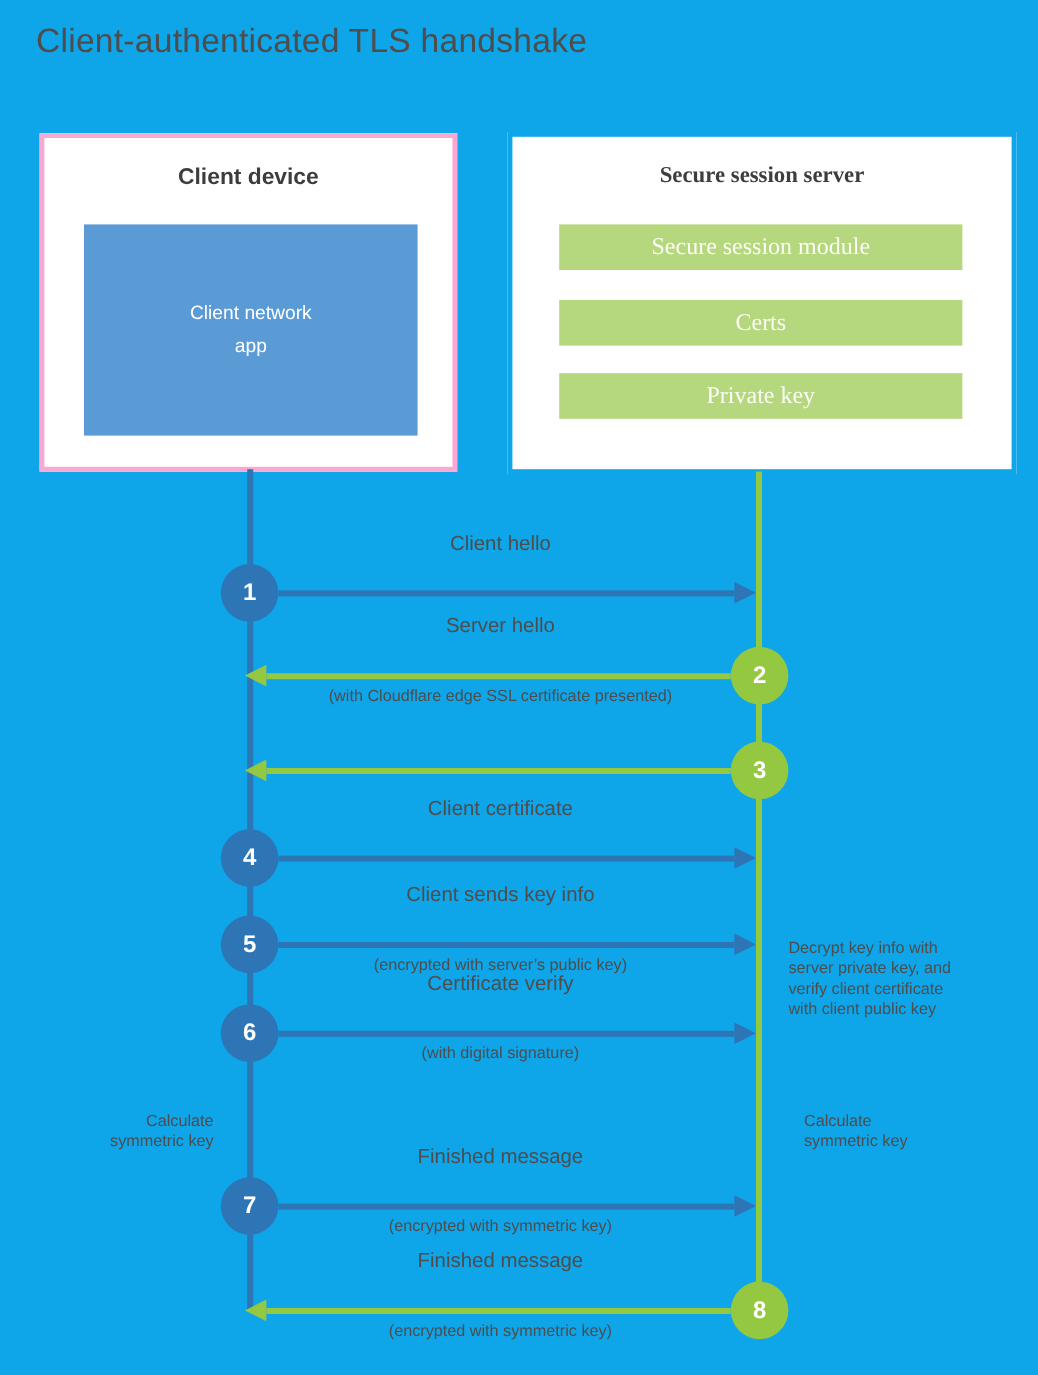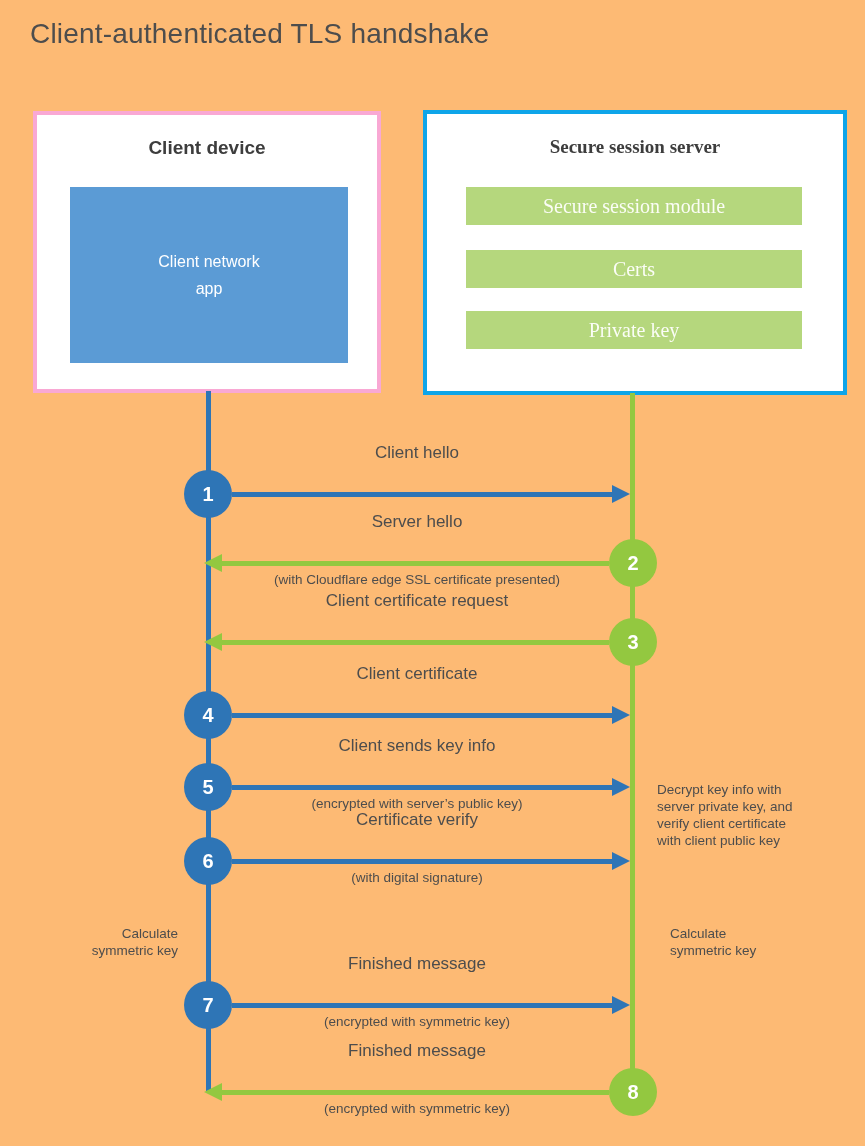--- a/index.html
+++ b/index.html
@@ -1,17 +1,17 @@
 <!DOCTYPE html>
 <html><head>
 <meta charset="utf-8">
 <style>
   html,body{margin:0;padding:0;background:#ffffff;}
   .canvas{
-    position:relative;width:865px;height:1146px;background:#fdba74;
+    position:relative;width:865px;height:1146px;background:#0ea5e9;
     font-family:"Liberation Sans","DejaVu Sans",sans-serif;overflow:hidden;
   }
   .page-title{
     position:absolute;left:30px;top:18px;font-size:28px;font-weight:300;
     color:#4d4d4d;letter-spacing:.2px;
   }
   
   .entity-box{position:absolute;box-sizing:border-box;background:#fff;}
   .client-box{left:33px;top:111px;width:348px;height:282px;border:4px solid #f9a8d4;padding-left:19px;}
   .server-box{left:423px;top:110px;width:424px;height:285px;border:4px solid #0ea5e9;font-family:Liberation Serif, serif;}
@@ -102,21 +102,20 @@
     <div class="head"></div>
     <div class="badge server">2</div>
     <div class="msg-label">Server hello</div>
     <div class="msg-sub">(with Cloudflare edge SSL certificate presented)</div>
   </div>
 
   <div class="step left s3">
     <div class="hline"></div>
     <div class="head"></div>
     <div class="badge server">3</div>
-    <div class="msg-label">Client certificate request</div>
   </div>
 
   <div class="step right s4">
     <div class="hline"></div>
     <div class="head"></div>
     <div class="badge client">4</div>
     <div class="msg-label">Client certificate</div>
   </div>
 
   <div class="step right s5">

